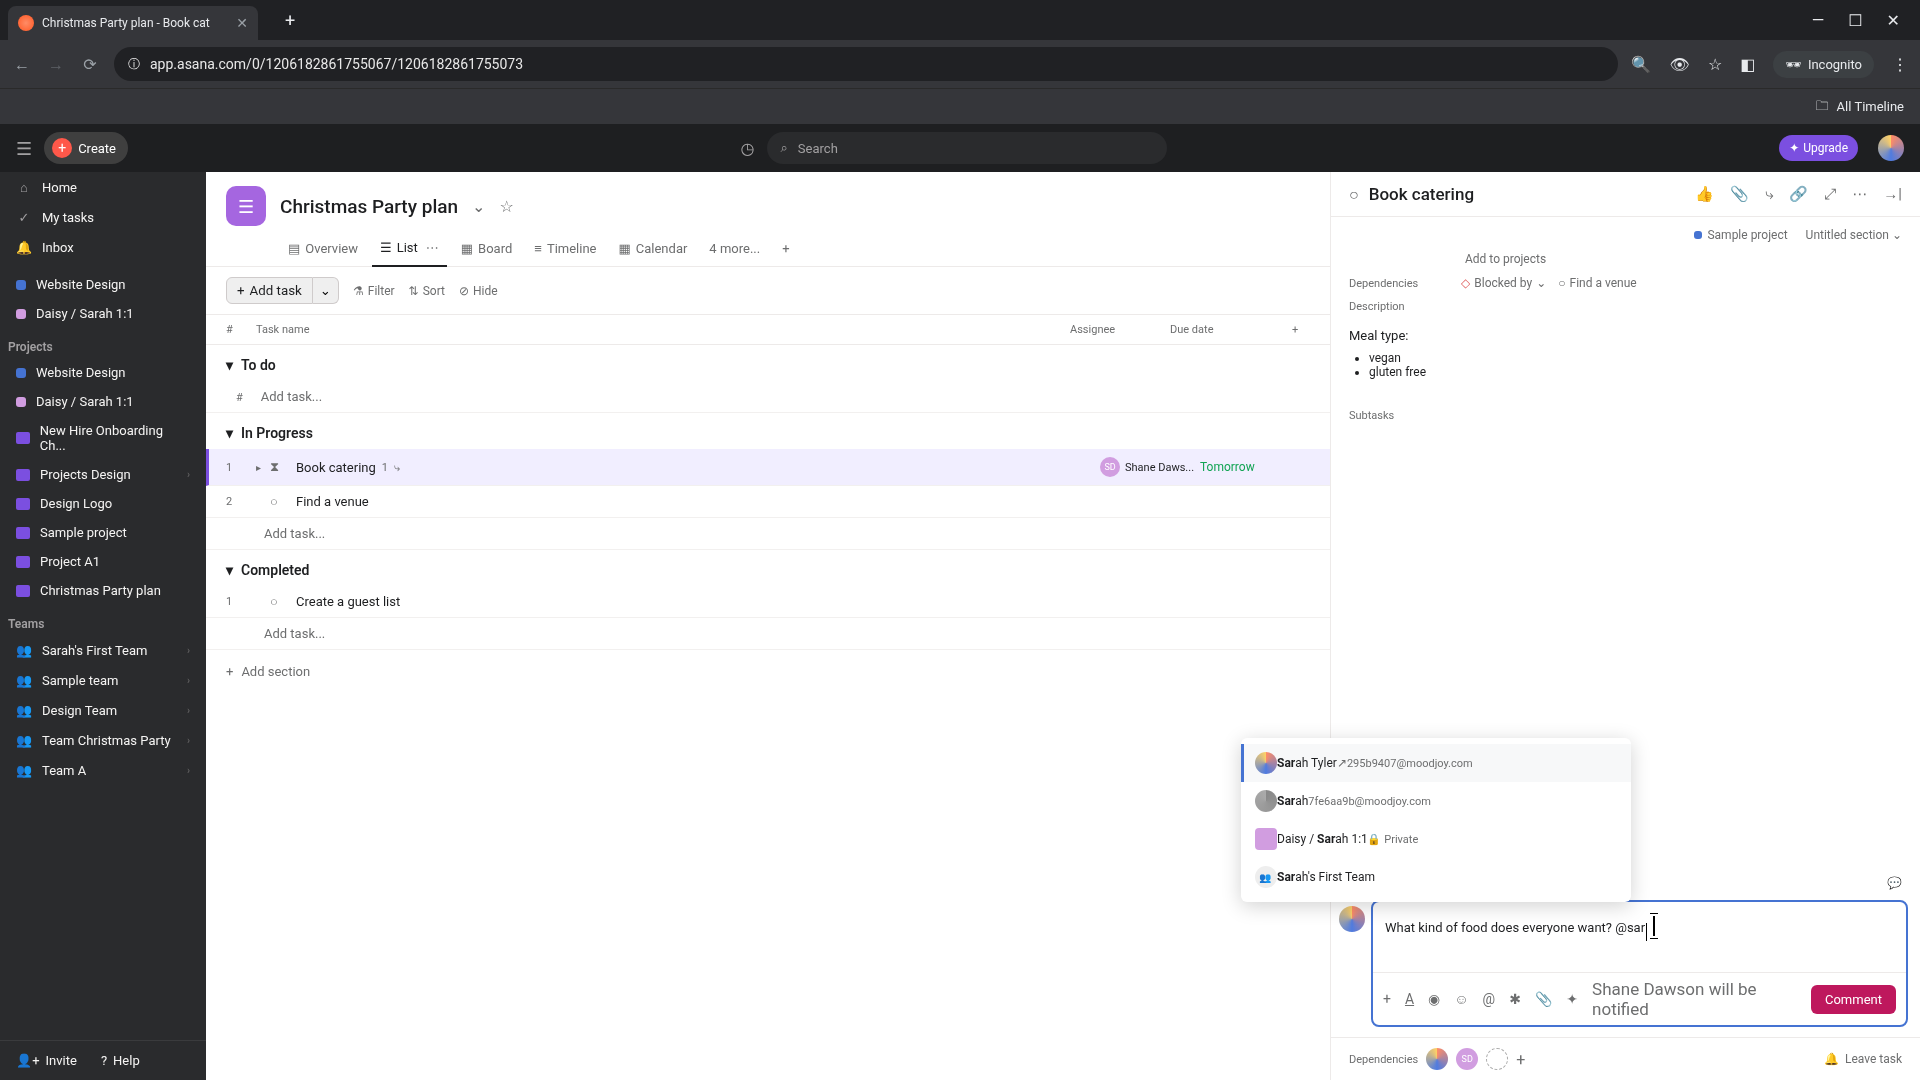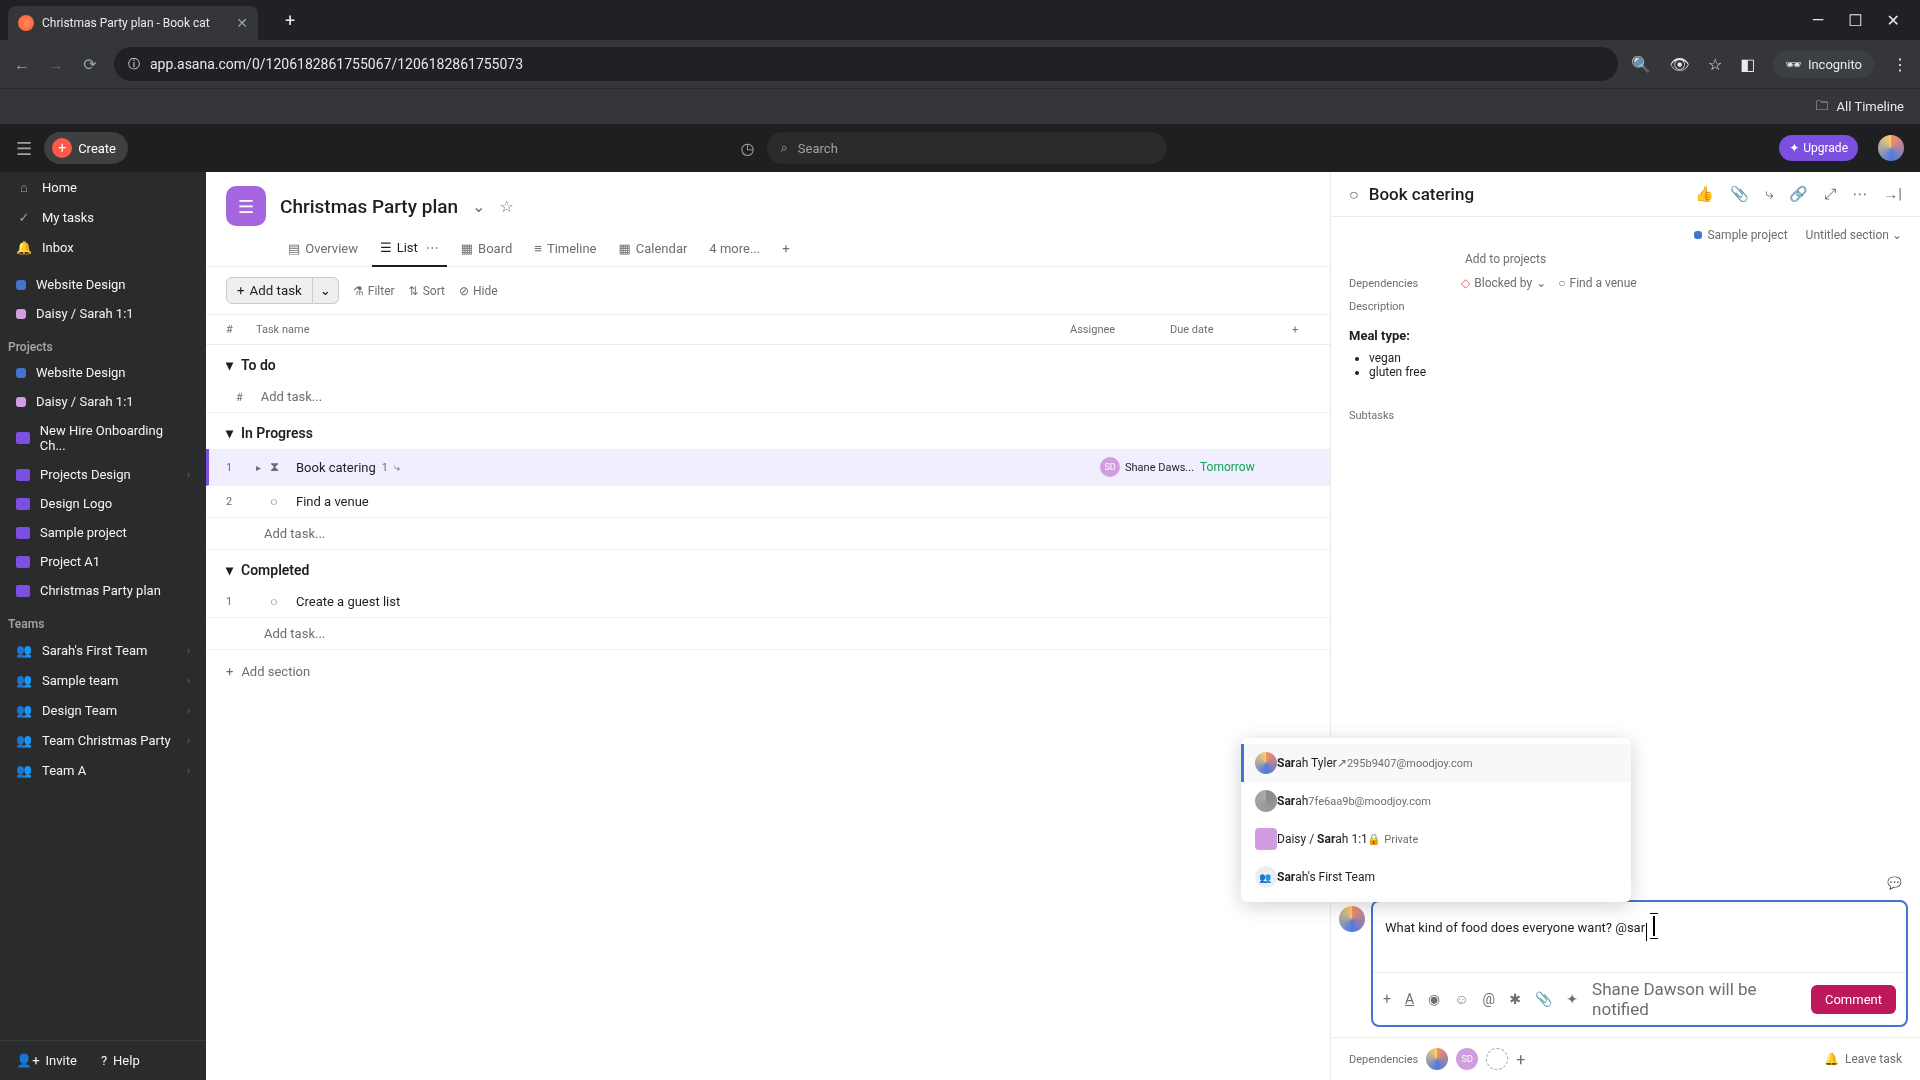--- a/index.html
+++ b/index.html
@@ -68,21 +68,21 @@
 
 .detail-pane { width: 590px; border-left: 1px solid #edeae9; display: flex; flex-direction: column; background: #fff; position: relative; }
 .detail-header { padding: 12px 18px; display: flex; align-items: center; gap: 10px; border-bottom: 1px solid #edeae9; }
 .detail-title { font-size: 17px; font-weight: 500; flex: 1; }
 .detail-actions { display: flex; gap: 16px; color: #6d6e6f; font-size: 15px; }
 .detail-body { padding: 6px 18px; font-size: 12px; color: #6d6e6f; flex: 1; overflow-y: auto; }
 .meta-row { display: flex; align-items: center; gap: 12px; padding: 5px 0; }
 .meta-label { width: 100px; font-size: 11px; }
 .blocked-chip { display: inline-flex; align-items: center; gap: 4px; font-size: 12px; }
 .blocked-dot { color: #e06060; }
-.desc-title { font-weight: 700; color: #1e1f21; font-size: 13px; margin-top: 10px; }
+.desc-title { font-weight: 400; color: #1e1f21; font-size: 13px; margin-top: 10px; }
 .desc-list { margin: 8px 0 0 20px; color: #1e1f21; font-size: 12px; }
 .subtasks-hdr { font-size: 11px; margin-top: 30px; }
 
 .mention-popup { position: absolute; bottom: 178px; left: -90px; width: 390px; background: #fff; border-radius: 6px; box-shadow: 0 4px 20px rgba(0,0,0,0.18); padding: 6px 0; z-index: 20; }
 .mention-item { display: flex; align-items: center; padding: 8px 14px; font-size: 12px; cursor: pointer; }
 .mention-item.sel { border-left: 3px solid #4573d2; background: #f7f8f9; padding-left: 11px; }
 .mention-av { width: 22px; height: 22px; border-radius: 50%; display: inline-flex; align-items: center; justify-content: center; font-size: 10px; }
 .mention-email { color: #6d6e6f; font-size: 11px; }
 .match { font-weight: 700; }
 

